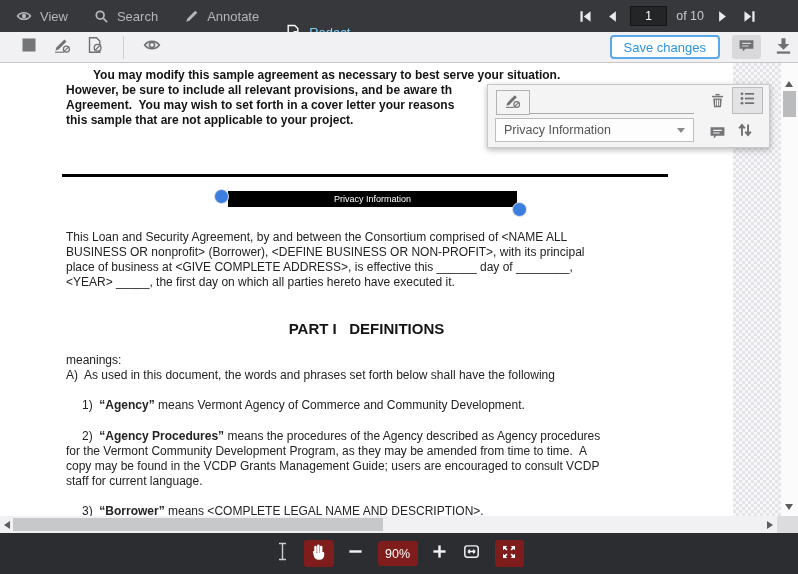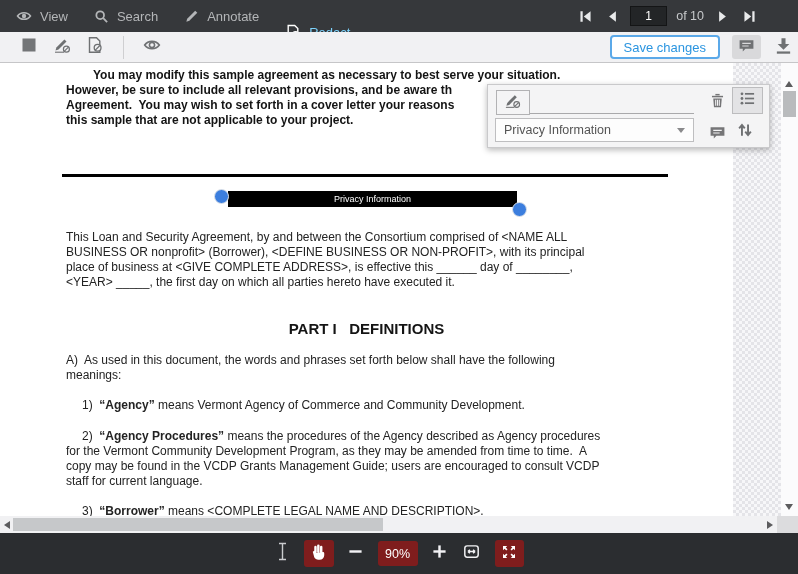--- a/index.html
+++ b/index.html
@@ -262,22 +262,22 @@
     <div class="handle handle-tl"></div>
     <div class="handle handle-br"></div>
     <div class="para1">
       <div class="ln">This Loan and Security Agreement, by and between the Consortium comprised of &lt;NAME ALL</div>
       <div class="ln">BUSINESS OR nonprofit&gt; (Borrower), &lt;DEFINE BUSINESS OR NON-PROFIT&gt;, with its principal</div>
       <div class="ln">place of business at &lt;GIVE COMPLETE ADDRESS&gt;, is effective this ______ day of ________,</div>
       <div class="ln">&lt;YEAR&gt; _____, the first day on which all parties hereto have executed it.</div>
     </div>
     <div class="heading">PART I   DEFINITIONS</div>
     <div class="clause">
+      <div class="ln">meanings:</div>
       <div class="ln">A)  As used in this document, the words and phrases set forth below shall have the following</div>
-      <div class="ln">meanings:</div>
     </div>
     <div class="def d1">
       <div class="ln first"><span class="ln" style="height:auto">1)  </span><span class="term">“Agency”</span><span> means Vermont Agency of Commerce and Community Development.</span></div>
     </div>
     <div class="def d2">
       <div class="ln first"><span class="ln" style="height:auto">2)  </span><span class="term">“Agency Procedures”</span><span> means the procedures of the Agency described as Agency procedures</span></div>
       <div class="ln">for the Vermont Community Development Program, as they may be amended from time to time.  A</div>
       <div class="ln">copy may be found in the VCDP Grants Management Guide; users are encouraged to consult VCDP</div>
       <div class="ln">staff for current language.</div>
     </div>

